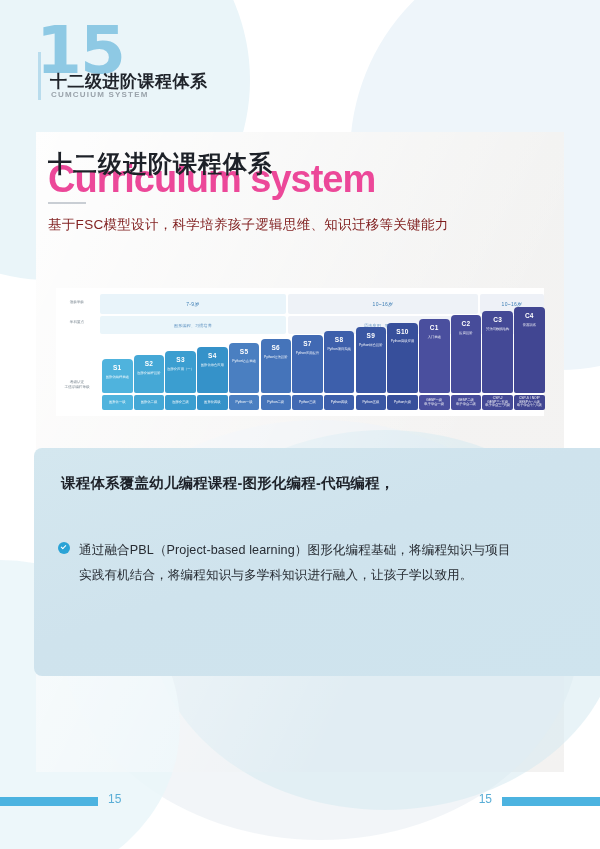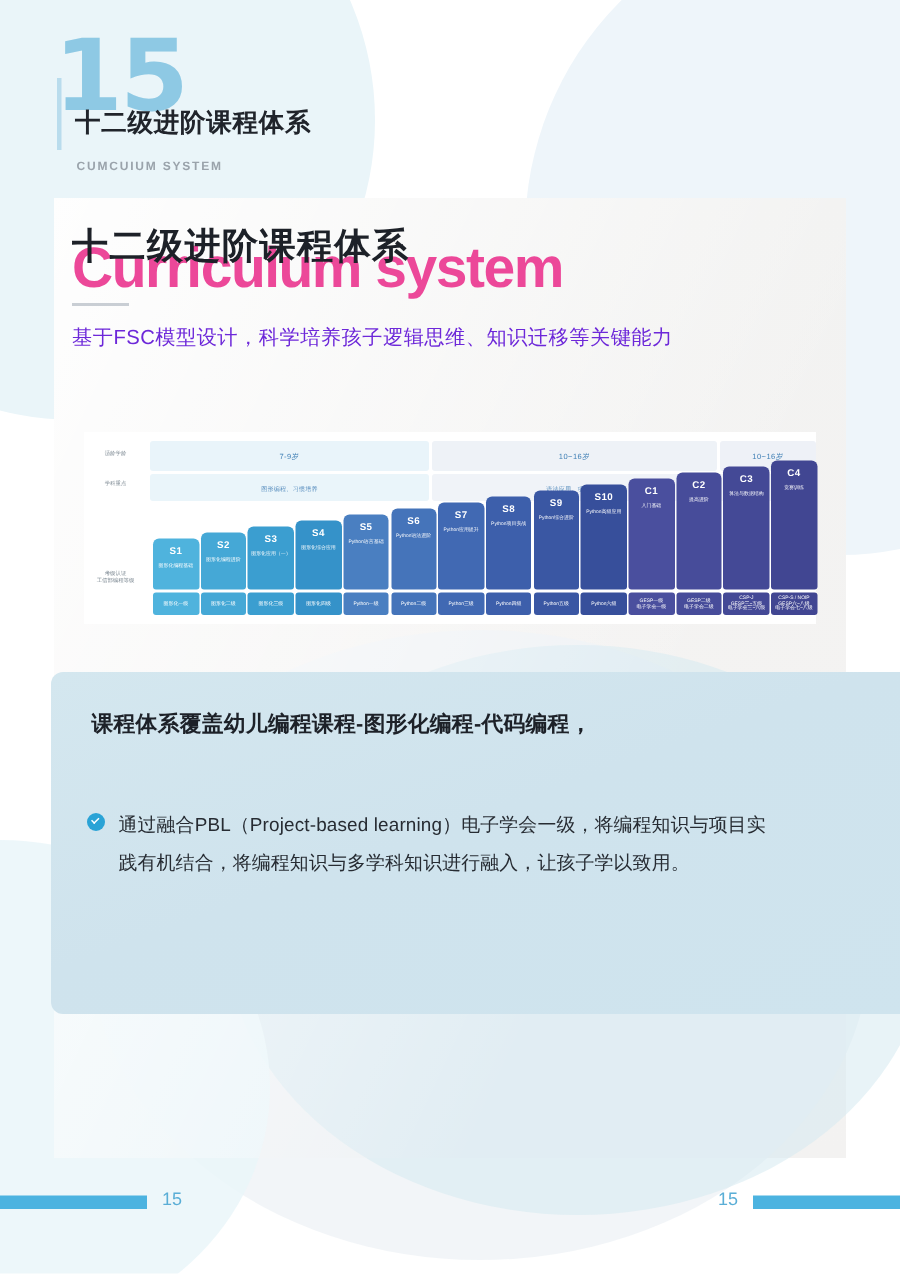--- a/index.html
+++ b/index.html
@@ -49,39 +49,39 @@
     color:#8ec9e4;line-height:1;font-family:"DejaVu Sans",sans-serif;
   }
   .hdr-bar{
     position:absolute;left:4px;top:30px;width:3px;height:48px;background:#b9dced;
   }
   .hdr-cn{
     position:absolute;left:16px;top:48px;
     font-size:17px;font-weight:700;letter-spacing:.5px;color:#20242b;
   }
   .hdr-en{
-    position:absolute;left:17px;top:84px;
+    position:absolute;left:17px;top:68px;
     font-size:8px;letter-spacing:1.2px;color:#9aa3ab;font-weight:600;
   }
 
   
   .titlewrap{position:absolute;left:48px;top:148px;width:500px;}
   .watermark{
     position:absolute;left:0;top:10px;
     font-size:38px;font-weight:700;color:#ec4899;letter-spacing:-1px;
     white-space:nowrap;
   }
   .title-cn{
     position:relative;font-size:24px;font-weight:700;color:#1d2128;letter-spacing:1px;
   }
   .rule{
     position:relative;margin-top:22px;width:38px;height:2px;background:#c9ced4;
   }
   .subtitle{
-    position:relative;margin-top:12px;font-size:13.5px;color:#6d28d9;letter-spacing:.3px;
+    position:relative;margin-top:12px;font-size:13.5px;color:#7f1d1d;letter-spacing:.3px;
   }
 
   
   .diagram{
     position:absolute;left:56px;top:288px;width:488px;height:128px;
     background:#ffffff;
   }
   .diag-grid{position:absolute;inset:0;}
   .axis-col{
     position:absolute;left:0;top:0;width:42px;height:100%;
@@ -279,21 +279,21 @@
   </div>
 </div>
 
 <div class="hl">
   <div class="hl-head">
     <div>课程体系覆盖幼儿编程课程-图形化编程-代码编程，</div>
   </div>
   <div class="bullets">
     <div class="bullet">
       <span class="tick"></span>
-      <span class="btext">通过融合PBL（Project-based  learning）电子学会一级，将编程知识与项目实践有机结合，将编程知识与多学科知识进行融入，让孩子学以致用。</span>
+      <span class="btext">通过融合PBL（Project-based  learning）图形化编程基础，将编程知识与项目实践有机结合，将编程知识与多学科知识进行融入，让孩子学以致用。</span>
     </div>
   </div>
 </div>
 
 <div class="f-bar-l"></div>
 <div class="f-num-l">15</div>
 <div class="f-bar-r"></div>
 <div class="f-num-r">15</div>
 
 </body></html>

